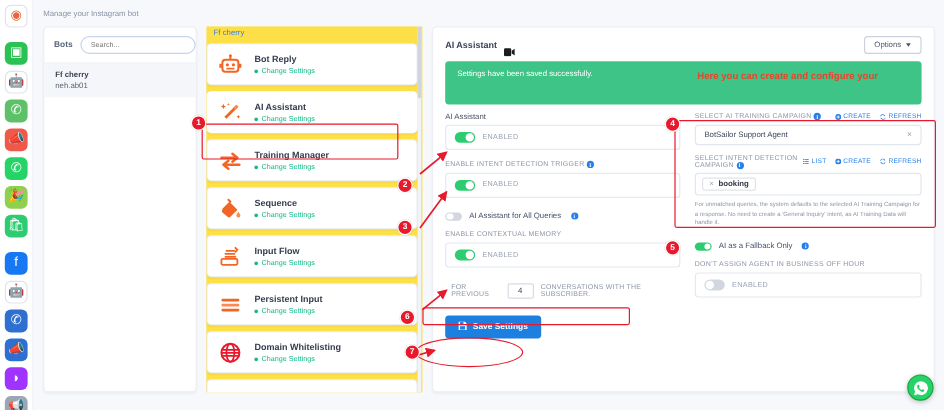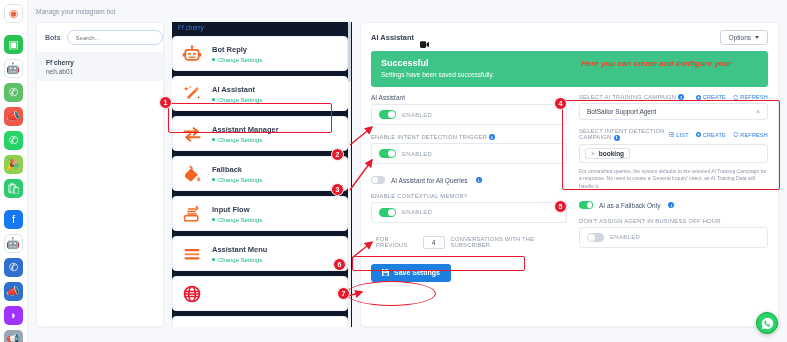--- a/index.html
+++ b/index.html
@@ -50,21 +50,21 @@
     font-size: 6px; color: #aab2c0; padding: 0 8px; outline: none;
     background: #fff;
   }
   .bots-divider { height: 1px; background: #eef1f5; }
   .bot-item { padding: 6px 9px; background: #f4f6f9; }
   .bot-name { font-size: 6.5px; color: #3b4455; font-weight: bold; }
   .bot-handle { font-size: 6.5px; color: #5a6275; margin-top: 2px; }
 
   
   .menu-card {
-    width: 180px; background: #0f172a; display: flex; flex-direction: column;
+    width: 180px; background: #fde047; display: flex; flex-direction: column;
     position: relative;
   }
   .menu-breadcrumb { font-size: 6.5px; color: #3b7ddd; padding: 2px 0 5px 6px; }
   .menu-scroll { flex: 1; overflow: hidden; padding-right: 4px; }
   .menu-tile {
     display: flex; align-items: center; gap: 9px;
     background: #fff; border: 1px solid #eceff4; border-radius: 4px;
     padding: 5px 8px; margin-bottom: 5px; height: 35px;
     box-shadow: 0 1px 1px rgba(20,30,60,.04);
   }
@@ -306,37 +306,37 @@
               </div>
             </div>
             <div class="menu-tile">
               <span class="tile-icon">
                 <svg width="20" height="20" viewBox="0 0 24 24">
                   <path d="M3 9h15M14 5l5 4-5 4" stroke="#f26522" stroke-width="2.4" fill="none" stroke-linecap="round" stroke-linejoin="round"></path>
                   <path d="M21 16H6M10 12l-5 4 5 4" stroke="#f26522" stroke-width="2.4" fill="none" stroke-linecap="round" stroke-linejoin="round"></path>
                 </svg>
               </span>
               <div>
-                <div class="tile-title">Assistant Manager</div>
+                <div class="tile-title">Training Manager</div>
                 <div class="tile-sub">
                   <span class="dot"></span>
                   <span>Change Settings</span>
                 </div>
               </div>
             </div>
             <div class="menu-tile">
               <span class="tile-icon">
                 <svg width="20" height="20" viewBox="0 0 24 24">
                   <path d="M4 12l7-7 8 8-7 7a2 2 0 01-2.8 0L4 15.8a2 2 0 010-2.8z" fill="#f26522"></path>
                   <path d="M10 3l2 2" stroke="#f26522" stroke-width="2" stroke-linecap="round"></path>
                   <path d="M20 15c1.2 1.8 2 2.8 2 3.8a2 2 0 11-4 0c0-1 .8-2 2-3.8z" fill="#ff8a50"></path>
                 </svg>
               </span>
               <div>
-                <div class="tile-title">Fallback</div>
+                <div class="tile-title">Sequence</div>
                 <div class="tile-sub">
                   <span class="dot"></span>
                   <span>Change Settings</span>
                 </div>
               </div>
             </div>
             <div class="menu-tile">
               <span class="tile-icon">
                 <svg width="20" height="20" viewBox="0 0 24 24">
                   <rect x="3" y="14" width="16" height="6" rx="1.2" fill="none" stroke="#f26522" stroke-width="1.8"></rect>
@@ -354,35 +354,42 @@
             </div>
             <div class="menu-tile">
               <span class="tile-icon">
                 <svg width="20" height="20" viewBox="0 0 24 24">
                   <rect x="3" y="6" width="18" height="2.6" rx="1.3" fill="#f26522"></rect>
                   <rect x="3" y="11" width="18" height="2.6" rx="1.3" fill="#ff8a50"></rect>
                   <rect x="3" y="16" width="18" height="2.6" rx="1.3" fill="#f26522"></rect>
                 </svg>
               </span>
               <div>
-                <div class="tile-title">Assistant Menu</div>
+                <div class="tile-title">Persistent Input</div>
                 <div class="tile-sub">
                   <span class="dot"></span>
                   <span>Change Settings</span>
                 </div>
               </div>
             </div>
             <div class="menu-tile">
               <span class="tile-icon">
                 <svg width="20" height="20" viewBox="0 0 24 24">
                   <circle cx="12" cy="12" r="9" fill="none" stroke="#e8192c" stroke-width="2"></circle>
                   <ellipse cx="12" cy="12" rx="4" ry="9" fill="none" stroke="#e8192c" stroke-width="1.8"></ellipse>
                   <path d="M3 9h18M3 15h18M3 12h18" stroke="#e8192c" stroke-width="1.8"></path>
                 </svg>
               </span>
+              <div>
+                <div class="tile-title">Domain Whitelisting</div>
+                <div class="tile-sub">
+                  <span class="dot"></span>
+                  <span>Change Settings</span>
+                </div>
+              </div>
             </div>
             <div class="menu-tile">
               <span class="tile-icon">
                 <svg width="20" height="20" viewBox="0 0 24 24">
                   <circle cx="7" cy="6" r="2" fill="#e8192c"></circle>
                   <circle cx="13" cy="6" r="2" fill="#e8192c"></circle>
                   <rect x="4" y="11" width="16" height="8" rx="1.5" fill="none" stroke="#e8192c" stroke-width="1.6"></rect>
                 </svg>
               </span>
               <div>
@@ -407,24 +414,23 @@
           </div>
           <button class="options-btn">
             <span>Options</span>
             <span class="caret"></span>
           </button>
         </div>
 
         <div class="banner-row">
           <div class="banner" style="display:flex;">
             <div style="flex:0 0 200px;">
-              <h4>Successful</h4>
               <p>Settings have been saved successfully.</p>
             </div>
-            <div style="flex:1;font-style:italic;">
+            <div style="flex:1;">
               <div class="hint-text">Here you can create and configure your</div>
             </div>
           </div>
         </div>
 
         <div class="panes">
 
           <div class="pane-left">
             <div class="field-label dark">AI Assistant</div>
             <div class="toggle-box">

